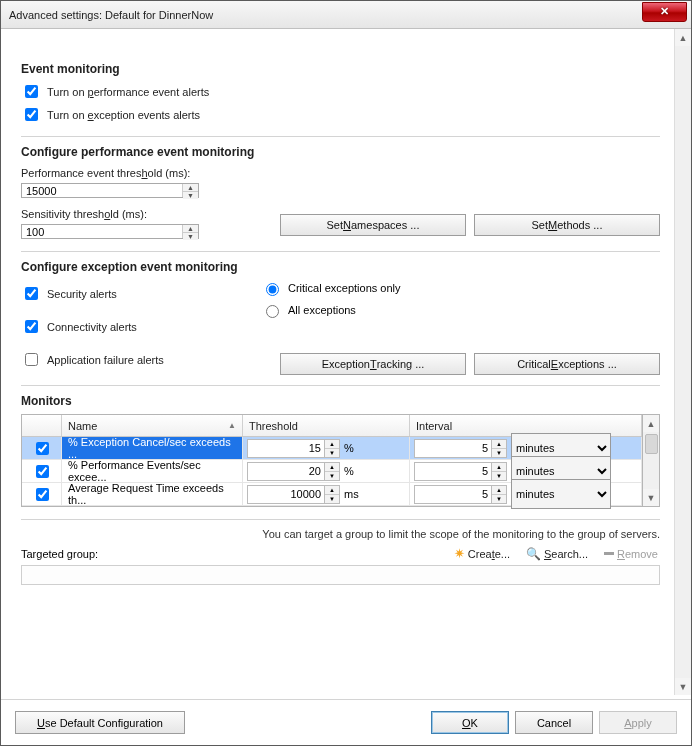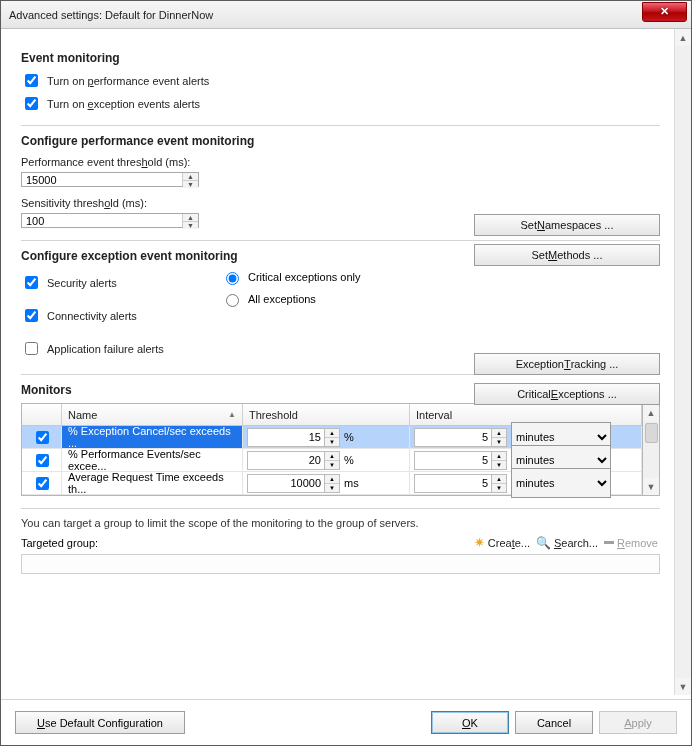--- a/index.html
+++ b/index.html
@@ -3,37 +3,37 @@
 <meta charset="utf-8">
 <style>
   * { box-sizing: border-box; font-family: "Segoe UI", Tahoma, sans-serif; font-size: 11px; }
   body { margin:0; padding:0; background:#fff; }
   .window { width:692px; height:746px; border:1px solid #5a5a5a; background:#fff; display:flex; flex-direction:column; position:relative; }
   .titlebar { height:28px; background:linear-gradient(to bottom,#f7f7f7,#e6e6e6); border-bottom:1px solid #c0c0c0; display:flex; align-items:center; padding:0 4px 0 8px; }
   .titlebar .title { flex:1; color:#222; font-size:11px; }
   .closebtn { width:45px; height:20px; border-radius:0 0 3px 3px; background:linear-gradient(to bottom,#e67,#c8171e 45%,#a00 55%,#c8171e); border:1px solid #8a0000; display:flex; align-items:center; justify-content:center; color:#fff; font-weight:bold; font-size:11px; margin-top:-6px;}
   .closebtn span { text-shadow:0 0 2px #400; }
   .body { flex:1; display:flex; flex-direction:row; overflow:hidden; background:#fff;}
-  .content { flex:1; padding:14px 14px 0 20px; overflow:hidden; position:relative; }
+  .content { flex:1; padding:25px 14px 0 20px; overflow:hidden; position:relative; }
   .vscrollbar { width:17px; background:#f0f0f0; border-left:1px solid #ddd; display:flex; flex-direction:column; align-items:center; justify-content:space-between; }
   .vscrollbar .arrowbtn { width:100%; height:17px; display:flex; align-items:center; justify-content:center; color:#666; font-size:9px; background:#f4f4f4; }
   h4.section { font-size:12px; font-weight:bold; margin:8px 0 6px 0; color:#222;}
   .hr { border:0; border-top:1px solid #d4d4d4; margin:12px 0 8px 0;}
   label.check { display:flex; align-items:center; gap:6px; margin:4px 0; color:#222;}
   input[type=checkbox]{ width:13px; height:13px; }
   .u { text-decoration:underline; }
   .fieldlabel { margin:8px 0 4px 0; color:#222;}
   .spin { display:flex; width:178px; height:15px; border:1px solid #a9a9a9; background:#fff; }
   .spin input { flex:1; border:0; padding:2px 4px; outline:none; }
   .spin .spbtns { width:16px; display:flex; flex-direction:column; border-left:1px solid #ccc;}
   .spin .sb { flex:1; display:flex; align-items:center; justify-content:center; font-size:7px; color:#555; background:#f3f3f3; border-bottom:1px solid #ccc;}
   .spin .sb:last-child{border-bottom:0;}
-  .rightbtncol { position:absolute; display:flex; flex-direction:column; gap:8px; }
+  .rightbtncol { position:absolute; display:flex; flex-direction:row; gap:8px; }
   .wbtn { height:22px; width:186px; border:1px solid #9c9c9c; background:linear-gradient(to bottom,#fbfbfb,#e6e6e6); color:#111; display:flex; align-items:center; justify-content:center; padding:0 6px; }
-  .twocol { display:flex; }
+  .twocol { display:flex; gap:40px; }
   .col { display:flex; flex-direction:column; gap:6px;}
   .radio { display:flex; align-items:center; gap:6px;}
   .radio input{width:13px;height:13px;}
   .monitors-wrap { display:flex; }
   .monitors { flex:1; border:1px solid #b5b5b5; }
   .mon-head { display:flex; background:linear-gradient(to bottom,#fff,#f0f0f0); height:22px; border-bottom:1px solid #c8c8c8;}
   .mon-head .mh { border-right:1px solid #d0d0d0; padding:4px 6px; color:#222; display:flex; align-items:center; gap:4px;}
   .mon-head .mh .sorticon { margin-left:auto; font-size:8px; color:#777; }
   .mon-row { display:flex; height:23px; border-bottom:1px solid #e5e5e5; align-items:stretch;}
   .mon-row .mc { border-right:1px solid #e5e5e5; display:flex; align-items:center; padding:0 6px; }
@@ -50,29 +50,29 @@
   .msel { display:flex; align-items:center; height:100%;}
   .msel select { width:100px; height:30px; border:1px solid #999; background:#f4f4f4;}
   .mon-vsb { width:17px; border:1px solid #b5b5b5; border-left:0; background:#f0f0f0; display:flex; flex-direction:column; justify-content:space-between; align-items:center;}
   .mon-vsb .arrowbtn{ width:100%; height:17px; display:flex; align-items:center; justify-content:center; font-size:9px; color:#666; background:#f4f4f4;}
   .mon-vsb .thumb { width:13px; height:20px; background:#d8d8d8; border:1px solid #bcbcbc; border-radius:2px; margin-top:2px;}
   .footer { border-top:1px solid #d4d4d4; height:46px; display:flex; align-items:center; padding:0 14px; gap:6px; background:#fff; margin-top:4px;}
   .footer .fbtn { height:23px; border:1px solid #9c9c9c; background:linear-gradient(to bottom,#fbfbfb,#e6e6e6); padding:0 18px; display:flex; align-items:center; justify-content:center;}
   .footer .spacer{flex:1;}
   .footer .fbtn.default { border:1px solid #3c7fb1; box-shadow:0 0 0 1px #9ac6e6 inset;}
   .footer .fbtn.disabled { color:#9b9b9b; border-color:#c8c8c8; background:#f1f1f1;}
-  .linkrow { display:flex; align-items:center; gap:2px; margin-top:6px; }
+  .linkrow { display:flex; align-items:center; gap:12px; margin-top:6px; }
   .linkrow .labeltxt { margin-right:auto; }
   .linkbtn { display:flex; align-items:center; gap:3px; color:#222; padding:0 2px;}
   .linkbtn.disabled { color:#a0a0a0;}
   .star { color:#f5a623; font-size:13px;}
   .magnifier { color:#6b6b6b; font-size:12px;}
   .minus { display:inline-block; width:10px; height:3px; background:#a0a0a0;}
   .groupbox { height:20px; border:1px solid #cfcfcf; background:#fdfdfd; margin-top:4px;}
-  .descr { color:#333; margin:4px 0 0 0;}
+  .descr { color:#333; margin:4px 0 0 0;text-align:right;}
   .rightbtns1 { right:14px; top:185px; }
   .rightbtns2 { right:14px; top:324px; }
 </style>
 </head>
 <body>
 
 <div class="window">
   <div class="titlebar">
     <div class="title">Advanced settings: Default for DinnerNow</div>
     <div class="closebtn">

